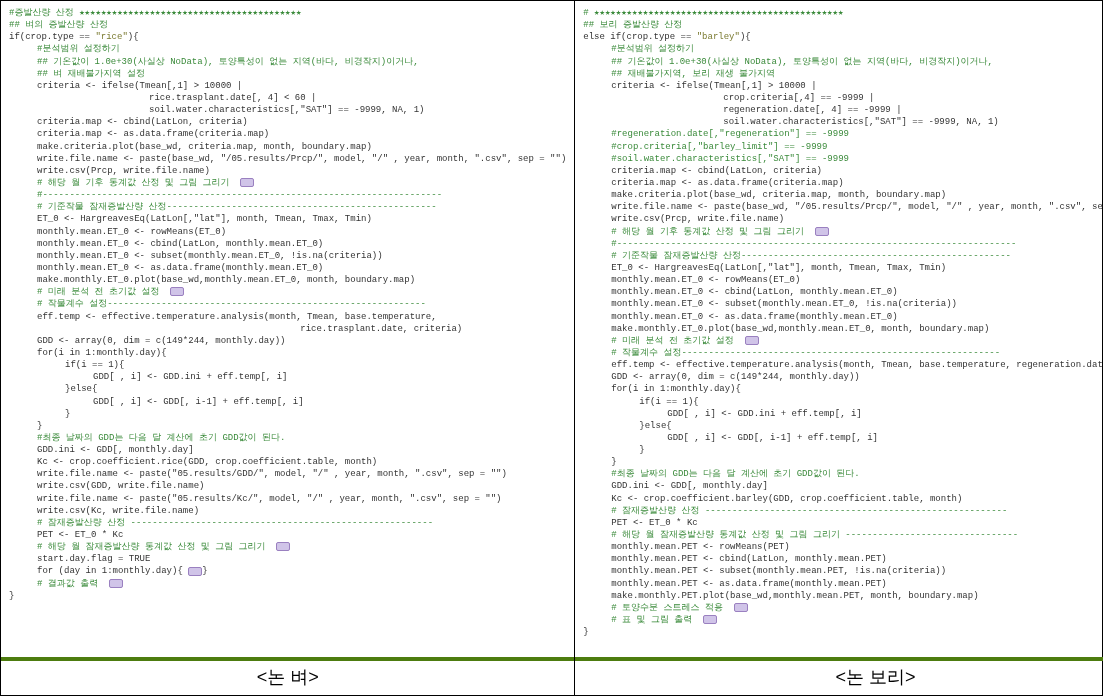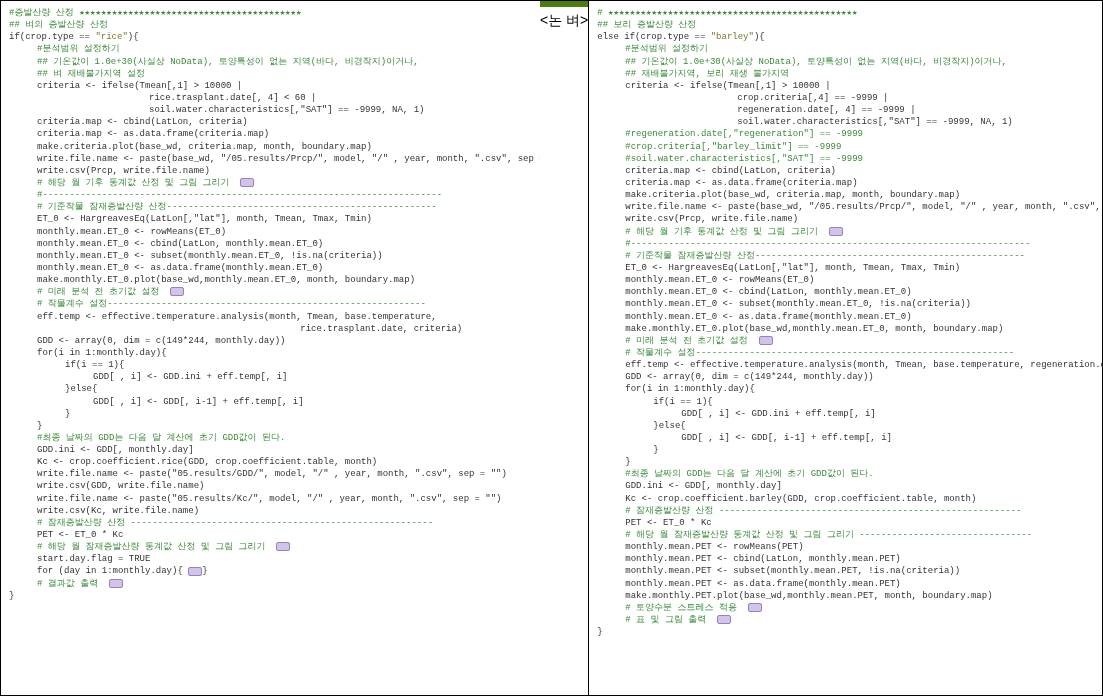--- a/index.html
+++ b/index.html
@@ -14,37 +14,37 @@
   .outer {
     display: flex;
     width: 1103px;
     height: 696px;
     border: 1px solid #000;
   }
   .pane {
     flex: 1;
     border-right: 1px solid #000;
     display: flex;
-    flex-direction: row;
+    flex-direction: column;
     justify-content: center;
   }
   .pane:last-child { border-right: none; }
   .code-area {
     flex: 1;
     padding: 6px 8px;
     overflow: hidden;
     white-space: pre;
     color: #333;
   }
   .caption {
     text-align: center;
     font-family: "Malgun Gothic", sans-serif;
-    font-size: 14px;
+    font-size: 18px;
     padding: 4px 0 6px 0;
-    border-top: 6px solid #4d7c0f;
+    border-top: 4px solid #4d7c0f;
     color: #000;
   }
   .c-comment { color: #3a8a3a; }
   .c-str { color: #7a7a30; }
   .c-nodata { color: #3a8a3a; }
   .fold {
     display: inline-block;
     width: 14px;
     height: 9px;
     background: #d0c4e8;

